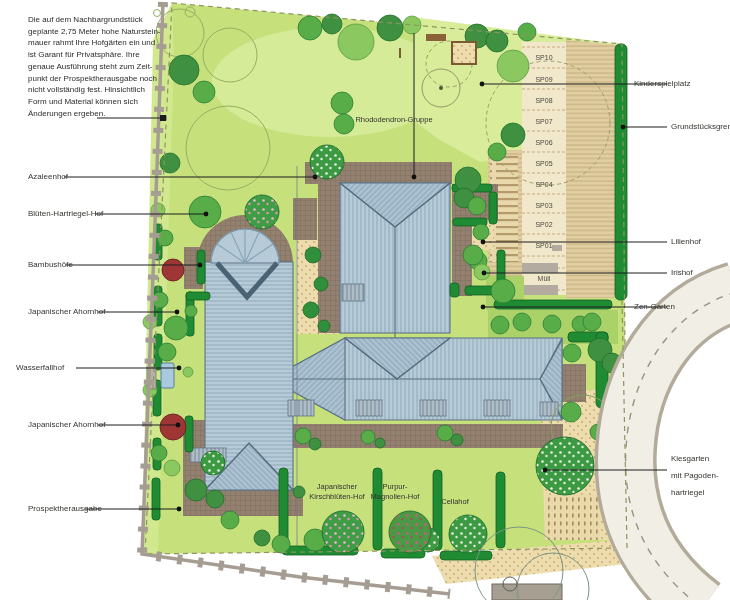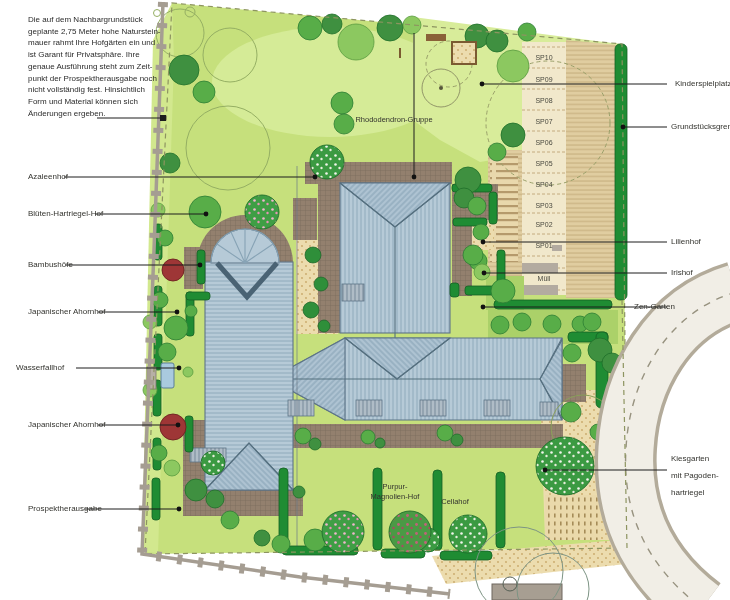--- a/index.html
+++ b/index.html
@@ -374,30 +374,32 @@
 Änderungen ergeben.</div>
 
   <div class="lbl" style="left:28px;top:172px">Azaleenhof</div>
   <div class="lbl" style="left:28px;top:209px">Blüten-Hartriegel-Hof</div>
   <div class="lbl" style="left:28px;top:260px">Bambushöfe</div>
   <div class="lbl" style="left:28px;top:307px">Japanischer Ahornhof</div>
   <div class="lbl" style="left:16px;top:363px">Wasserfallhof</div>
   <div class="lbl" style="left:28px;top:420px">Japanischer Ahornhof</div>
   <div class="lbl" style="left:28px;top:504px">Prospektherausgabe</div>
 
-  <div class="lbl" style="left:675px;top:79px">Kinderspielplatz</div>
+  <div class="lbl" style="left:634px;top:79px">Kinderspielplatz</div>
   <div class="lbl" style="left:671px;top:122px">Grundstücksgrenze</div>
   <div class="lbl" style="left:671px;top:237px">Lilienhof</div>
   <div class="lbl" style="left:671px;top:268px">Irishof</div>
   <div class="lbl" style="left:634px;top:302px">Zen-Garten</div>
   <div class="lbl" style="left:671px;top:450px;line-height:17px">Kiesgarten
 mit Pagoden-
 hartriegel</div>
 
   <div class="lbl small center" style="left:394px;top:115px;width:120px">Rhododendron-Gruppe</div>
+  <div class="lbl small center" style="left:337px;top:482px;width:100px">Japanischer
+Kirschblüten-Hof</div>
   <div class="lbl small center" style="left:395px;top:482px;width:90px">Purpur-
 Magnolien-Hof</div>
   <div class="lbl small center" style="left:455px;top:497px;width:60px">Cellahof</div>
 
   <div class="spot" style="top:53px">SP10</div>
   <div class="spot" style="top:75px">SP09</div>
   <div class="spot" style="top:96px">SP08</div>
   <div class="spot" style="top:117px">SP07</div>
   <div class="spot" style="top:138px">SP06</div>
   <div class="spot" style="top:159px">SP05</div>

